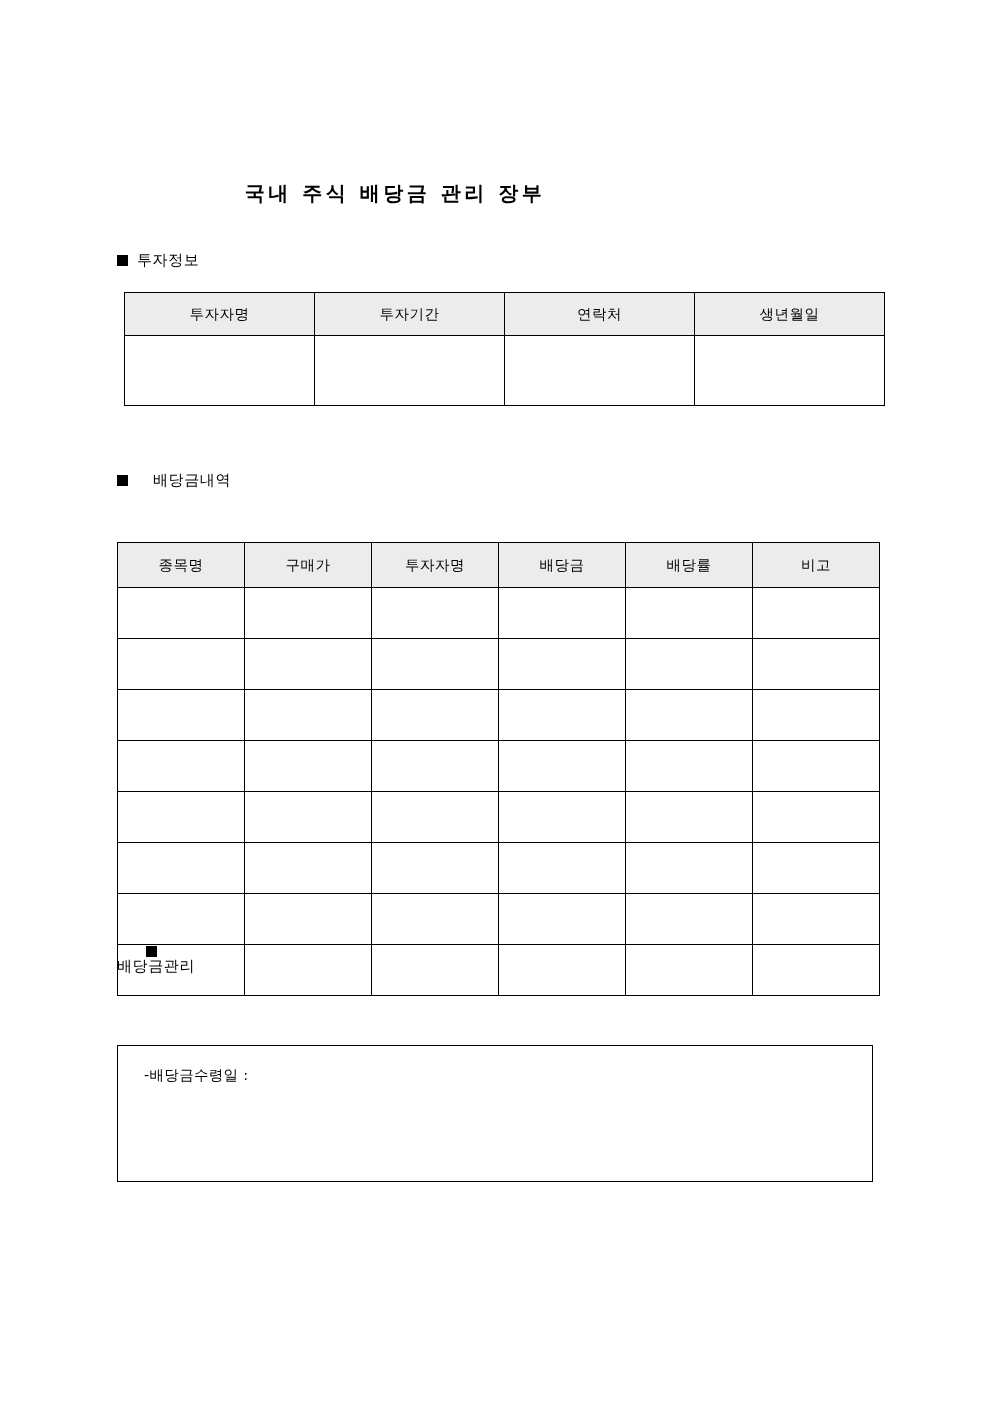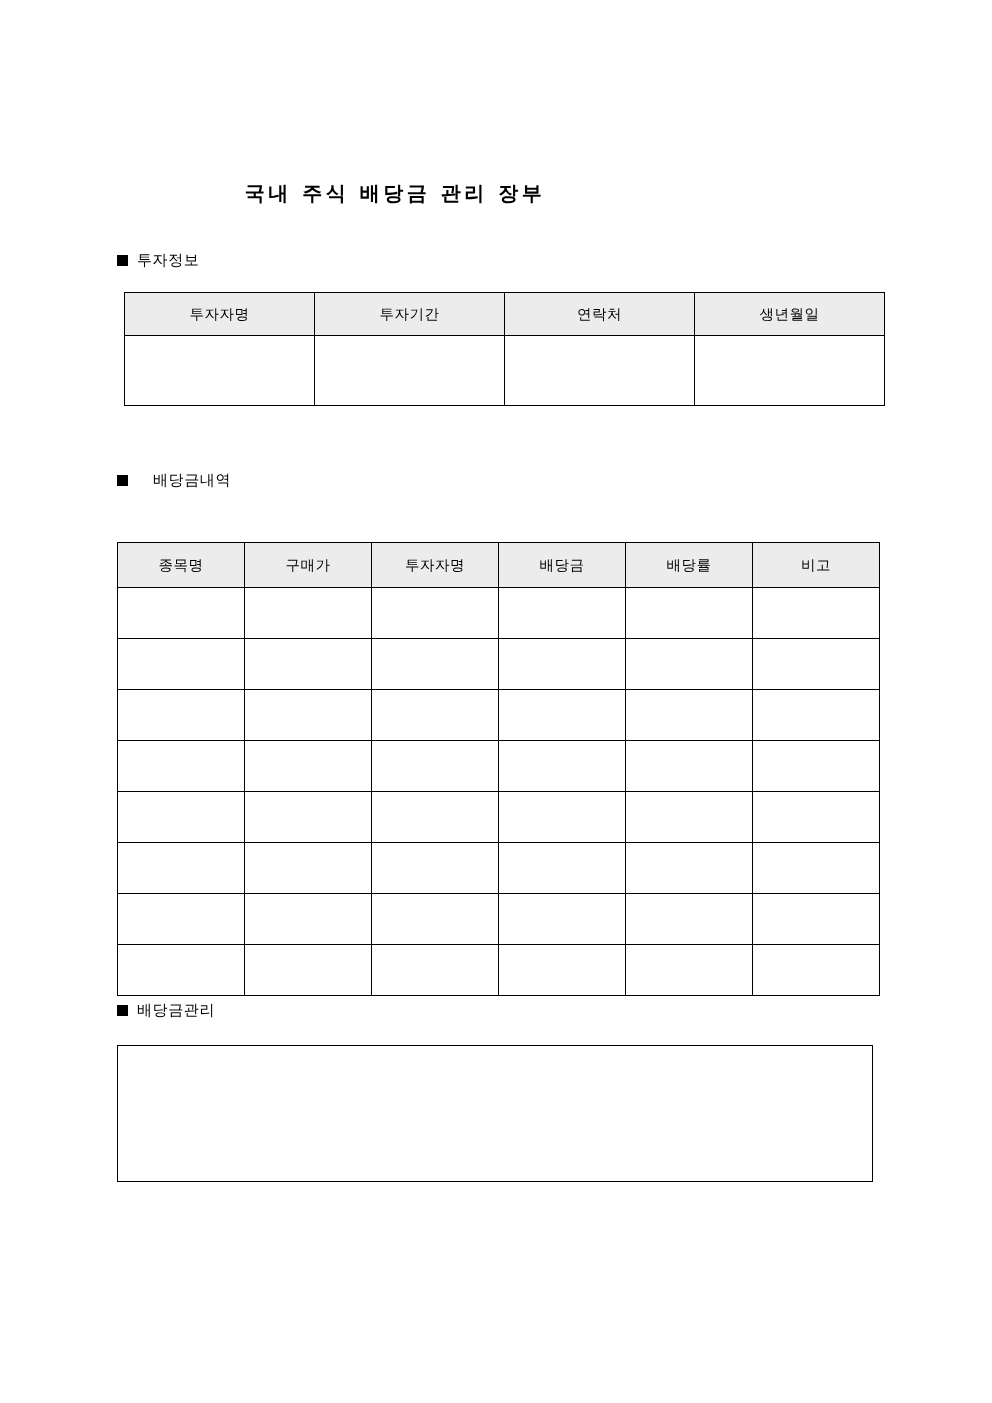--- a/index.html
+++ b/index.html
@@ -52,21 +52,21 @@
   .bullet-square {
     display: inline-block;
     width: 11px;
     height: 11px;
     background: #000000;
     margin-right: 9px;
     flex: 0 0 auto;
   }
   .heading-investor   { top: 251px; }
   .heading-dividend   { top: 471px; gap: 16px; }
-  .heading-management { top: 1001px; }
+  .heading-management { top: 946px; flex-direction: column; }
 
   
   .form-table {
     position: absolute;
     left: 117px;
     width: 756px;
     border-collapse: collapse;
     table-layout: fixed;
     background: #ffffff;
   }
@@ -227,15 +227,16 @@
       </tr>
     </tbody>
   </table>
 
   <div class="section-heading heading-management">
     <span class="bullet-square"></span>
     <span>배당금관리</span>
   </div>
 
   <div class="notes-box">
+    <div class="note-line">-배당금수령일 :</div>
   </div>
 
 </div>
 
 </body></html>

